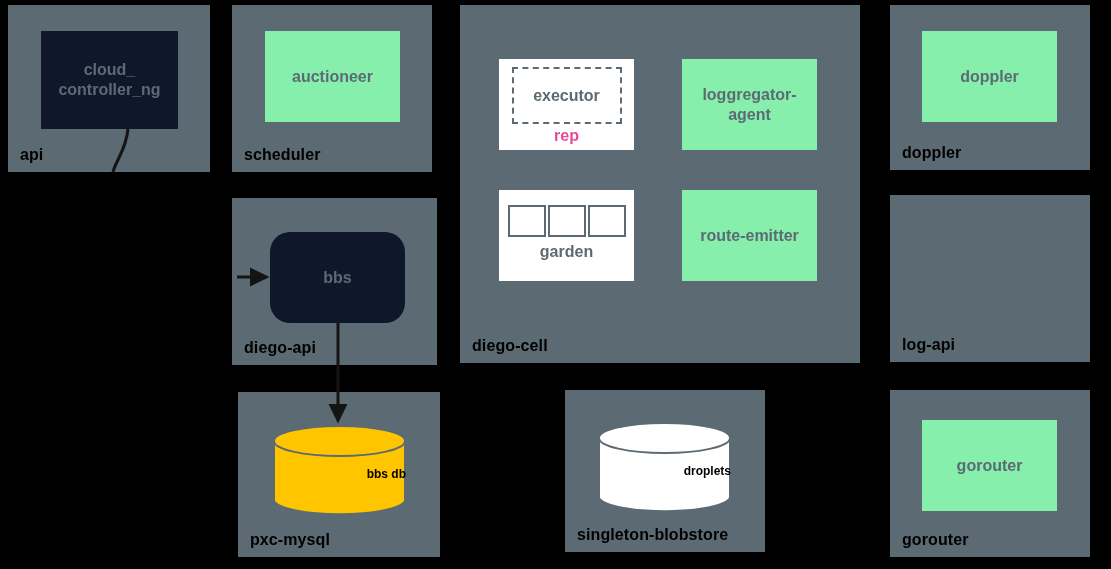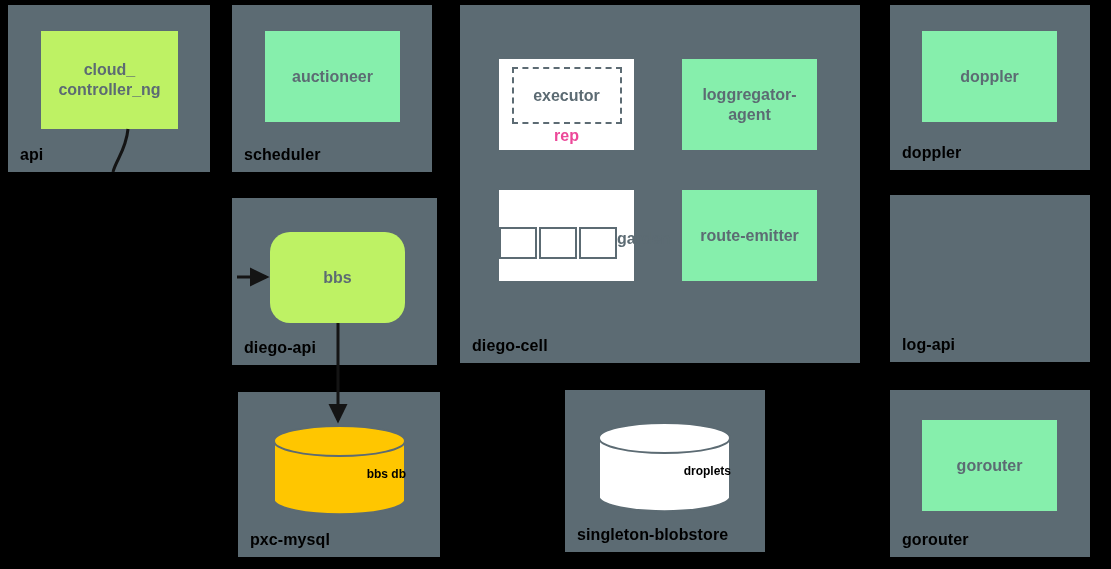--- a/index.html
+++ b/index.html
@@ -43,21 +43,21 @@
     align-items: center;
     justify-content: center;
     text-align: center;
     color: #5c6b73;
     font-size: 16px;
     font-weight: bold;
     line-height: 1.22;
     padding: 4px;
   }
   .node.white { background: #86efac; }
-  .node.yellow { background: #bef264; }
+  .node.yellow { background: #0f172a; }
 
   
   .rep-node {
     position: absolute;
     background: #ffffff;
     box-sizing: border-box;
     display: flex;
     flex-direction: column;
     align-items: center;
     justify-content: flex-start;
@@ -78,21 +78,21 @@
     font-weight: bold;
     margin-top: 3px;
   }
 
   
   .garden-node {
     position: absolute;
     background: #ffffff;
     box-sizing: border-box;
     display: flex;
-    flex-direction: row;
+    flex-direction: column;
     align-items: center;
     justify-content: flex-start;
   }
   .garden-containers {
     display: flex;
     gap: 2px;
   }
   .garden-cell {
     box-sizing: border-box;
     border: 2px solid #5c6b73;

